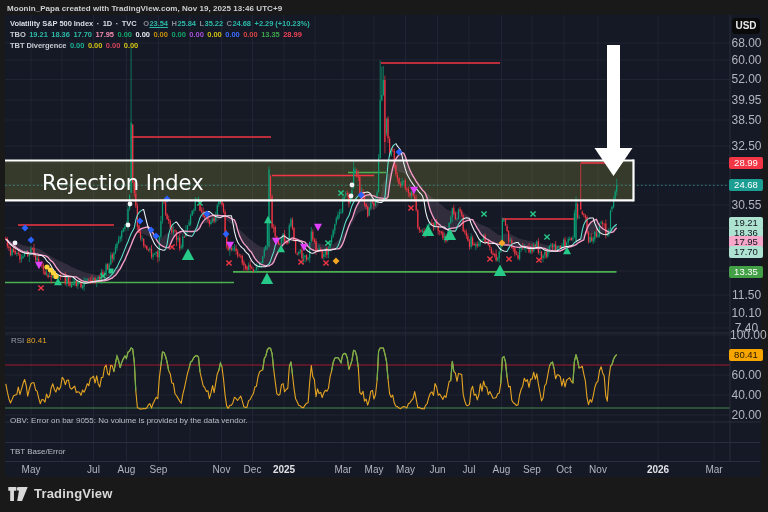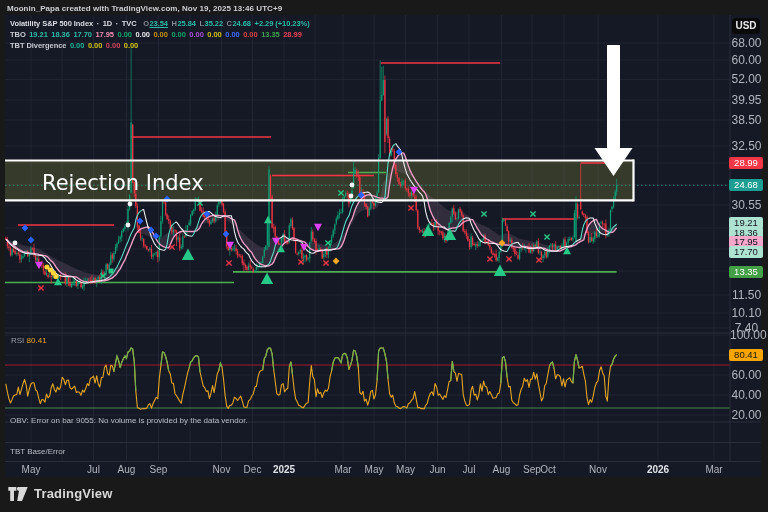--- a/index.html
+++ b/index.html
@@ -301,21 +301,21 @@
 <div class="abs time-label" style="left:221.5px">Nov</div>
 <div class="abs time-label" style="left:252.5px">Dec</div>
 <div class="abs time-label bold" style="left:284px">2025</div>
 <div class="abs time-label" style="left:343px">Mar</div>
 <div class="abs time-label" style="left:374px">May</div>
 <div class="abs time-label" style="left:405.5px">May</div>
 <div class="abs time-label" style="left:437.5px">Jun</div>
 <div class="abs time-label" style="left:469px">Jul</div>
 <div class="abs time-label" style="left:501.5px">Aug</div>
 <div class="abs time-label" style="left:532px">Sep</div>
-<div class="abs time-label" style="left:548px">Oct</div>
+<div class="abs time-label" style="left:564px">Oct</div>
 <div class="abs time-label" style="left:598px">Nov</div>
 <div class="abs time-label bold" style="left:658px">2026</div>
 <div class="abs time-label" style="left:714px">Mar</div>
 
 <div class="abs logo-row">
   <svg width="20" height="14" viewBox="0 0 36 26">
     <path fill="#d9d9d9" d="M0 0 h15 v7 h-4.5 v19 h-7 V7 H0 Z"></path>
     <circle fill="#d9d9d9" cx="19.5" cy="3.5" r="3.6"></circle>
     <path fill="#d9d9d9" d="M21 0 h15 L25.5 26 h-9 Z" transform="translate(0,0)"></path>
   </svg>

